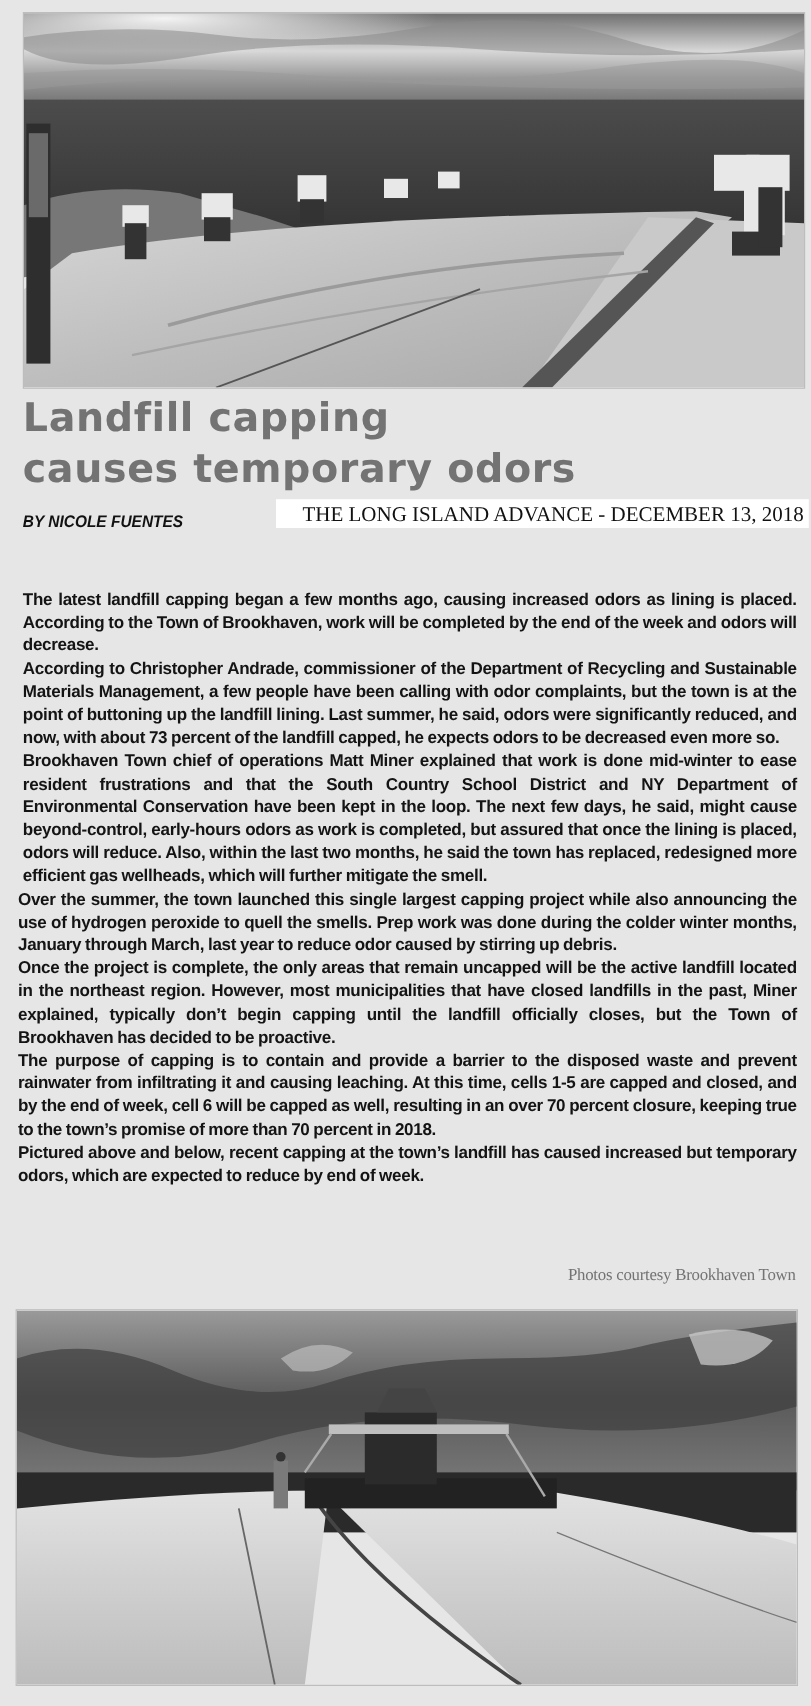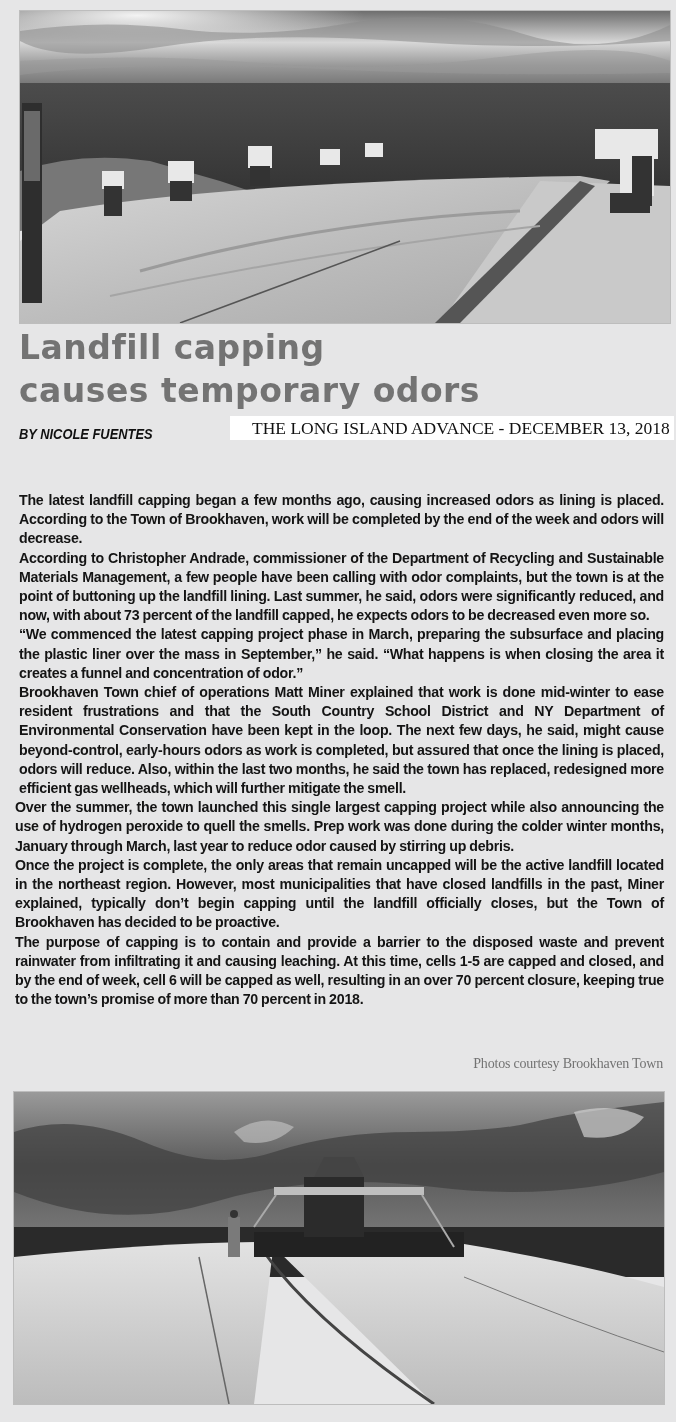--- a/index.html
+++ b/index.html
@@ -139,25 +139,25 @@
   <span>causes temporary odors</span>
 </h1>
 
 <div class="dateline">THE LONG ISLAND ADVANCE - DECEMBER 13, 2018</div>
 
 <p class="byline">BY NICOLE FUENTES</p>
 
 <div class="article">
   <p>The latest landfill capping began a few months ago, causing increased odors as lining is placed. According to the Town of Brookhaven, work will be completed by the end of the week and odors will decrease.</p>
   <p>According to Christopher Andrade, commissioner of the Department of Recycling and Sustainable Materials Management, a few people have been calling with odor complaints, but the town is at the point of buttoning up the landfill lining. Last summer, he said, odors were significantly reduced, and now, with about 73 percent of the landfill capped, he expects odors to be decreased even more so.</p>
-  <p>“We commenced the latest capping project phase in March, preparing the subsurface and placing the plastic liner over the mass in September,” he said. “What happens is when closing the area it creates a funnel and concentration of odor.”</p>
   <p>Brookhaven Town chief of operations Matt Miner explained that work is done mid-winter to ease resident frustrations and that the South Country School District and NY Department of Environmental Conservation have been kept in the loop. The next few days, he said, might cause beyond-control, early-hours odors as work is completed, but assured that once the lining is placed, odors will reduce. Also, within the last two months, he said the town has replaced, redesigned more efficient gas wellheads, which will further mitigate the smell.</p>
   <p class="shift">Over the summer, the town launched this single largest capping project while also announcing the use of hydrogen peroxide to quell the smells. Prep work was done during the colder winter months, January through March, last year to reduce odor caused by stirring up debris.</p>
   <p class="shift">Once the project is complete, the only areas that remain uncapped will be the active landfill located in the northeast region. However, most municipalities that have closed landfills in the past, Miner explained, typically don’t begin capping until the landfill officially closes, but the Town of Brookhaven has decided to be proactive.</p>
   <p class="shift">The purpose of capping is to contain and provide a barrier to the disposed waste and prevent rainwater from infiltrating it and causing leaching. At this time, cells 1-5 are capped and closed, and by the end of week, cell 6 will be capped as well, resulting in an over 70 percent closure, keeping true to the town’s promise of more than 70 percent in 2018.</p>
+  <p class="shift">Pictured above and below, recent capping at the town’s landfill has caused increased but temporary odors, which are expected to reduce by end of week.</p>
 </div>
 
 <p class="credit">Photos courtesy Brookhaven Town</p>
 
 <div class="photo" id="photo-bottom" role="img" aria-label="Liner deployment machine and worker on capped landfill under cloudy sky">
   <svg viewBox="0 0 650 312" preserveAspectRatio="none">
     <defs>
       <linearGradient id="skyBot" x1="0" y1="0" x2="0" y2="1">
         <stop offset="0" stop-color="#9a9a9a"></stop>
         <stop offset="0.5" stop-color="#5a5a5a"></stop>

